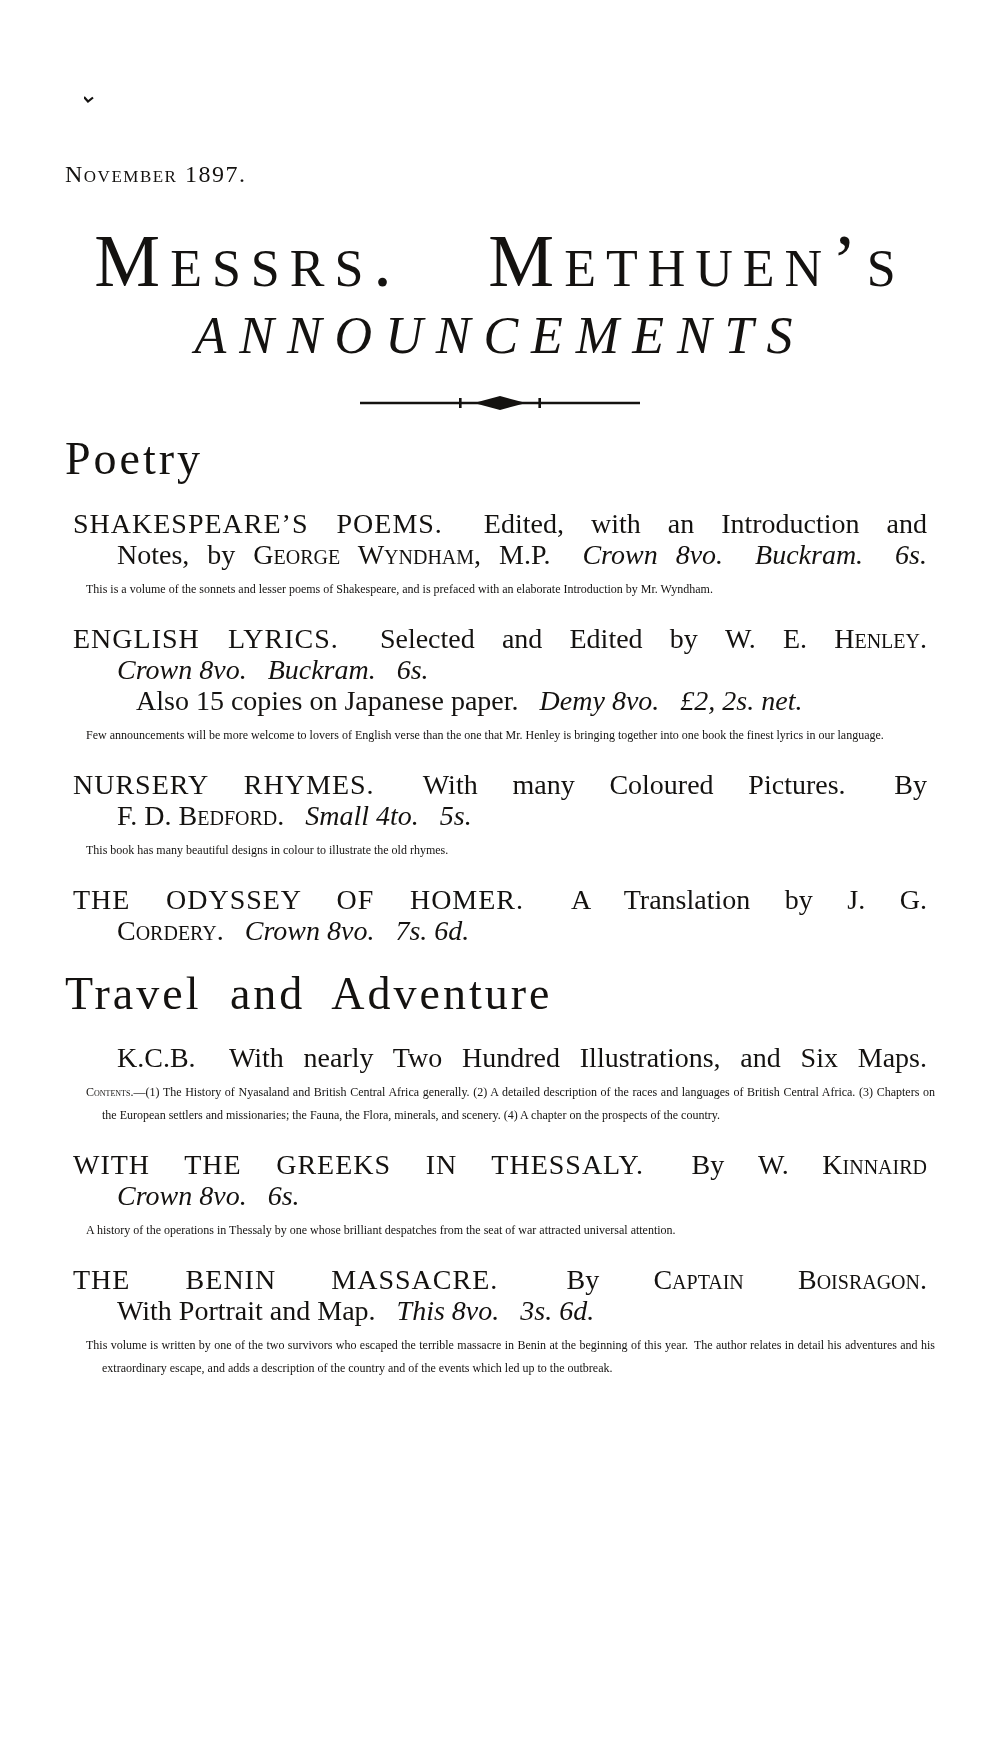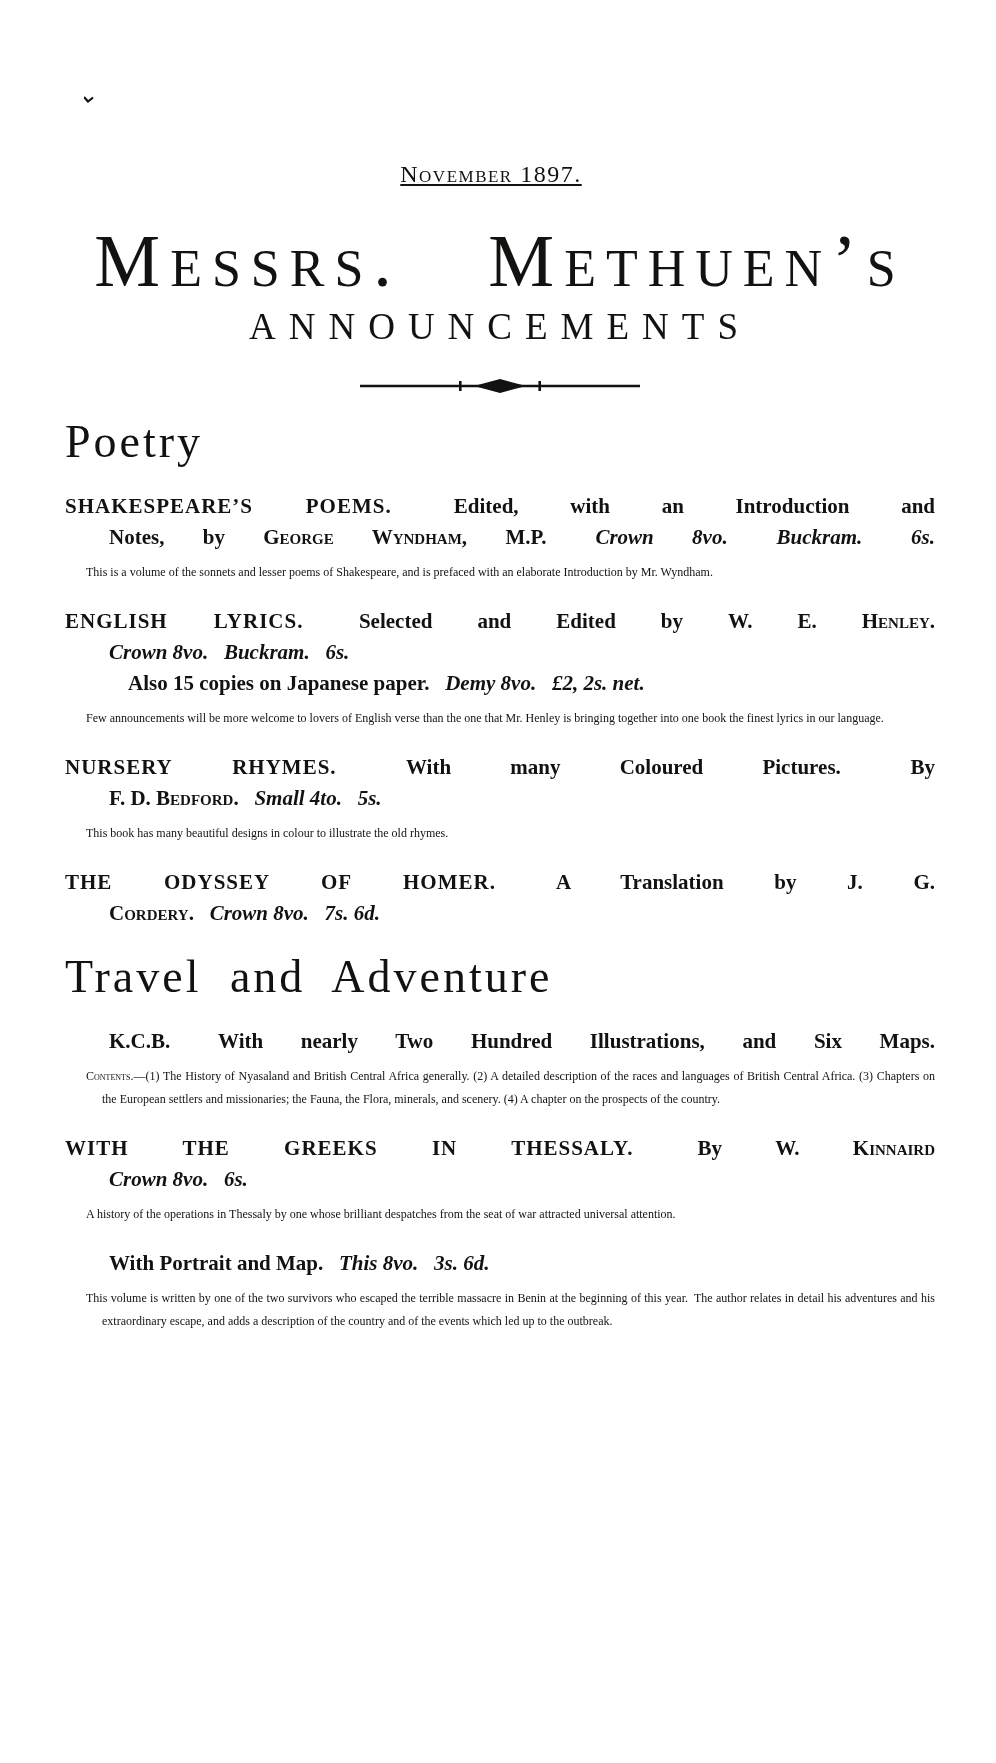--- a/index.html
+++ b/index.html
@@ -12,62 +12,62 @@
     color: #141210;
     font-family: "Liberation Serif", "DejaVu Serif", serif;
     box-sizing: border-box;
     padding: 160px 61px 0 65px;
     overflow: hidden;
   }
   .scan-mark { position: absolute; left: 84px; top: 96px; width: 10px; height: 7px; }
   .scan-mark svg { display: block; }
 
   .issue-date {
-    text-align: center;
+    text-align: left;
     padding-right: 18px;
     font-variant: small-caps;
     font-size: 24px;
     letter-spacing: 1.5px;
     line-height: 28px;
-    text-decoration: underline;
   }
   .masthead-1 {
     margin: 36px 0 0;
     text-align: center;
     font-weight: normal;
     font-variant: small-caps;
     font-size: 74px;
     line-height: 1.02;
     letter-spacing: 10px;
     word-spacing: 58px;
     white-space: nowrap;
   }
   .masthead-2 {
     margin: 8px 0 0;
     text-align: center;
     font-weight: normal;
-    font-size: 37px;
+    font-size: 52px;
     line-height: 1.1;
     letter-spacing: 13px;
+    font-style: italic;
   }
   .divider { width: 280px; height: 16px; margin: 30px auto 0; }
   .divider svg { display: block; }
 
   .book-section { margin: 0; }
   .section-heading {
     margin: 22px 0 20px;
     text-align: left;
     font-weight: normal;
     font-size: 46px;
     line-height: 1.15;
     letter-spacing: 3px;
     word-spacing: 14px;
   }
   .entry { margin: 22px 0 0; }
-  .headline { margin: 0; font-size: 21px; line-height: 31px; font-weight: bold; }
+  .headline { margin: 8px; font-size: 28px; line-height: 31px; }
   .line { text-align: justify; }
   .line.just { text-align-last: justify; }
   .line.ind1 { margin-left: 44px; }
   .line.ind2 { margin-left: 63px; }
   .seg-t { letter-spacing: 1px; }
   .seg-s { font-variant: small-caps; }
   .seg-i { font-style: italic; }
   .note {
     margin: 8px 0 0 37px;
     text-indent: -16px;
@@ -144,20 +144,21 @@
         </article>
         <article class="entry">
           <div class="headline">
             <div class="line just"><span class="seg-t">WITH THE GREEKS IN THESSALY.</span><span class="seg-r">  By </span><span class="seg-s">W. Kinnaird</span></div>
             <div class="line ind1"><span class="seg-i">Crown 8vo.  6s.</span></div>
           </div>
           <p class="note"><span class="seg-r">A history of the operations in Thessaly by one whose brilliant despatches from the seat of war attracted universal attention.</span></p>
         </article>
         <article class="entry">
           <div class="headline">
+            <div class="line just"><span class="seg-t">THE BENIN MASSACRE.</span><span class="seg-r">  By </span><span class="seg-s">Captain Boisragon</span><span class="seg-r">.</span></div>
             <div class="line ind1"><span class="seg-r">With Portrait and Map.  </span><span class="seg-i">This 8vo.  3s. 6d.</span></div>
           </div>
           <p class="note"><span class="seg-r">This volume is written by one of the two survivors who escaped the terrible massacre in Benin at the beginning of this year. The author relates in detail his adventures and his extraordinary escape, and adds a description of the country and of the events which led up to the outbreak.</span></p>
         </article>
       </section>
     </div>
 
 </div>
 
 </body></html>

